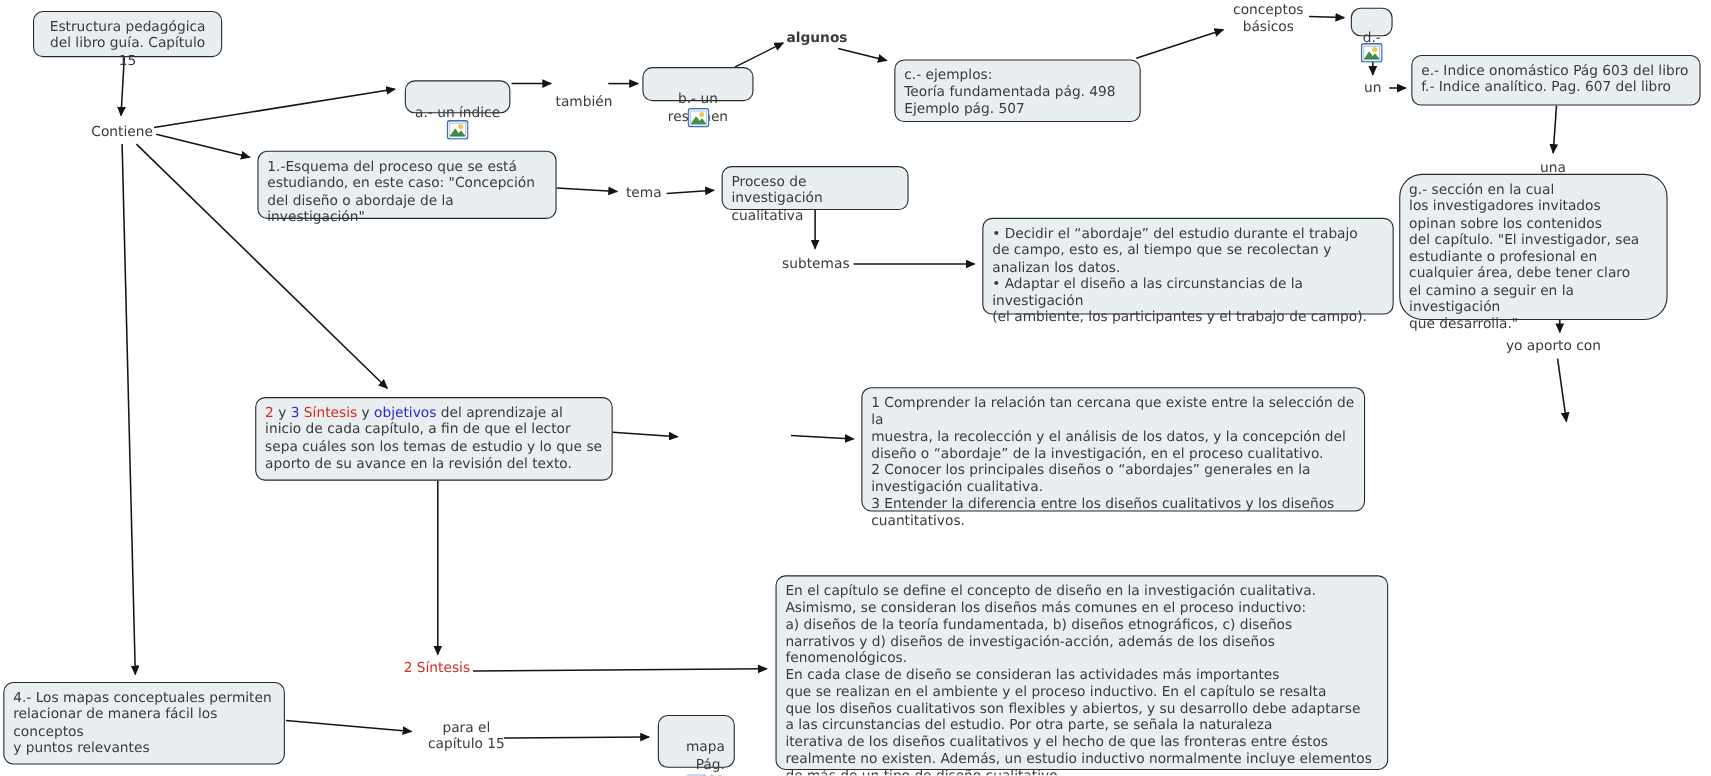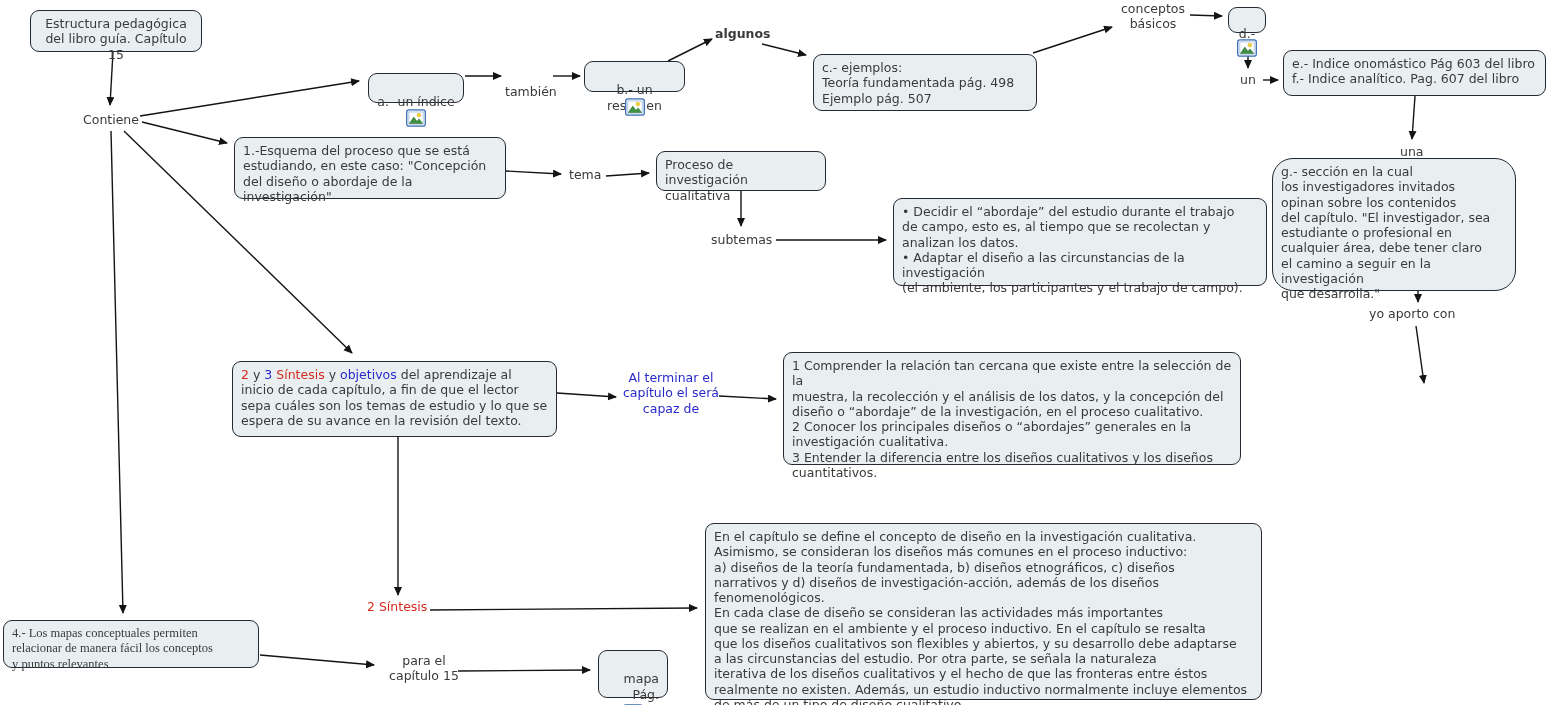--- a/index.html
+++ b/index.html
@@ -131,21 +131,21 @@
   <div class="node" style="left:656px; top:151px; width:170px; height:40px;">Proceso de investigación
 cualitativa</div>
 
   <div class="node" style="left:893px; top:198px; width:374px; height:88px;">• Decidir el “abordaje” del estudio durante el trabajo
 de campo, esto es, al tiempo que se recolectan y
 analizan los datos.
 • Adaptar el diseño a las circunstancias de la investigación
 (el ambiente, los participantes y el trabajo de campo).</div>
 
   <div class="node" style="left:232px; top:361px; width:325px; height:76px; white-space:normal;">
-    <span class="red">2</span><span> y </span><span class="blue">3</span><span class="red"> Síntesis</span><span> y </span><span class="blue">objetivos</span><span> del aprendizaje al inicio de cada capítulo, a fin de que el lector sepa cuáles son los temas de estudio y lo que se espera de su avance en la revisión del texto.</span>
+    <span class="red">2</span><span> y </span><span class="blue">3</span><span class="red"> Síntesis</span><span> y </span><span class="blue">objetivos</span><span> del aprendizaje al inicio de cada capítulo, a fin de que el lector sepa cuáles son los temas de estudio y lo que se aporto de su avance en la revisión del texto.</span>
   </div>
 
   <div class="node" style="left:783px; top:352px; width:458px; height:113px;">1 Comprender la relación tan cercana que existe entre la selección de la
 muestra, la recolección y el análisis de los datos, y la concepción del
 diseño o “abordaje” de la investigación, en el proceso cualitativo.
 2 Conocer los principales diseños o “abordajes” generales en la
 investigación cualitativa.
 3 Entender la diferencia entre los diseños cualitativos y los diseños
 cuantitativos.</div>
 
@@ -154,21 +154,21 @@
 a) diseños de la teoría fundamentada, b) diseños etnográficos, c) diseños
 narrativos y d) diseños de investigación-acción, además de los diseños fenomenológicos.
 En cada clase de diseño se consideran las actividades más importantes
 que se realizan en el ambiente y el proceso inductivo. En el capítulo se resalta
 que los diseños cualitativos son flexibles y abiertos, y su desarrollo debe adaptarse
 a las circunstancias del estudio. Por otra parte, se señala la naturaleza
 iterativa de los diseños cualitativos y el hecho de que las fronteras entre éstos
 realmente no existen. Además, un estudio inductivo normalmente incluye elementos
 de más de un tipo de diseño cualitativo.</div>
 
-  <div class="node" style="left:3px; top:620px; width:256px; height:48px;font-family:Liberation Serif, serif;">4.- Los mapas conceptuales permiten
+  <div class="node" style="left:3px; top:620px; width:256px; height:75px;">4.- Los mapas conceptuales permiten
 relacionar de manera fácil los conceptos
 y puntos relevantes</div>
 
   <div class="node center" style="left:598px; top:650px; width:70px; height:48px;text-align:right;">
     <span>mapa
 Pág. 491</span>
     <span class="node-icon">
       <svg width="20" height="18" viewBox="0 0 18 16">
         <rect x="0.6" y="0.6" width="16.8" height="14.8" rx="2" fill="#eaf2fb" stroke="#3c6eb4" stroke-width="1.1"></rect>
         <rect x="2.6" y="2.6" width="12.8" height="10.8" fill="#ffffff" stroke="#9db8d9" stroke-width="0.6"></rect>
@@ -181,20 +181,17 @@
   <div class="lbl" style="left:83px; top:112px;">Contiene</div>
   <div class="lbl" style="left:505px; top:68px;margin-top:16px;">también</div>
   <div class="lbl" style="left:715px; top:26px;font-weight:bold;">algunos</div>
   <div class="lbl center" style="left:1118px; top:1px; width:70px;">conceptos
 básicos</div>
   <div class="lbl" style="left:1240px; top:72px;">un</div>
   <div class="lbl" style="left:1400px; top:144px;">una</div>
   <div class="lbl" style="left:1369px; top:306px;">yo aporto con</div>
   <div class="lbl" style="left:569px; top:167px;">tema</div>
   <div class="lbl" style="left:711px; top:232px;">subtemas</div>
-  <div class="lbl center blue" style="left:620px; top:370px; width:102px;">Al terminar el
-capítulo el será
-capaz de</div>
   <div class="lbl red" style="left:367px; top:599px;">2 Síntesis</div>
   <div class="lbl center" style="left:386px; top:653px; width:76px;">para el
 capítulo 15</div>
 
 </div>
 
 </body></html>

